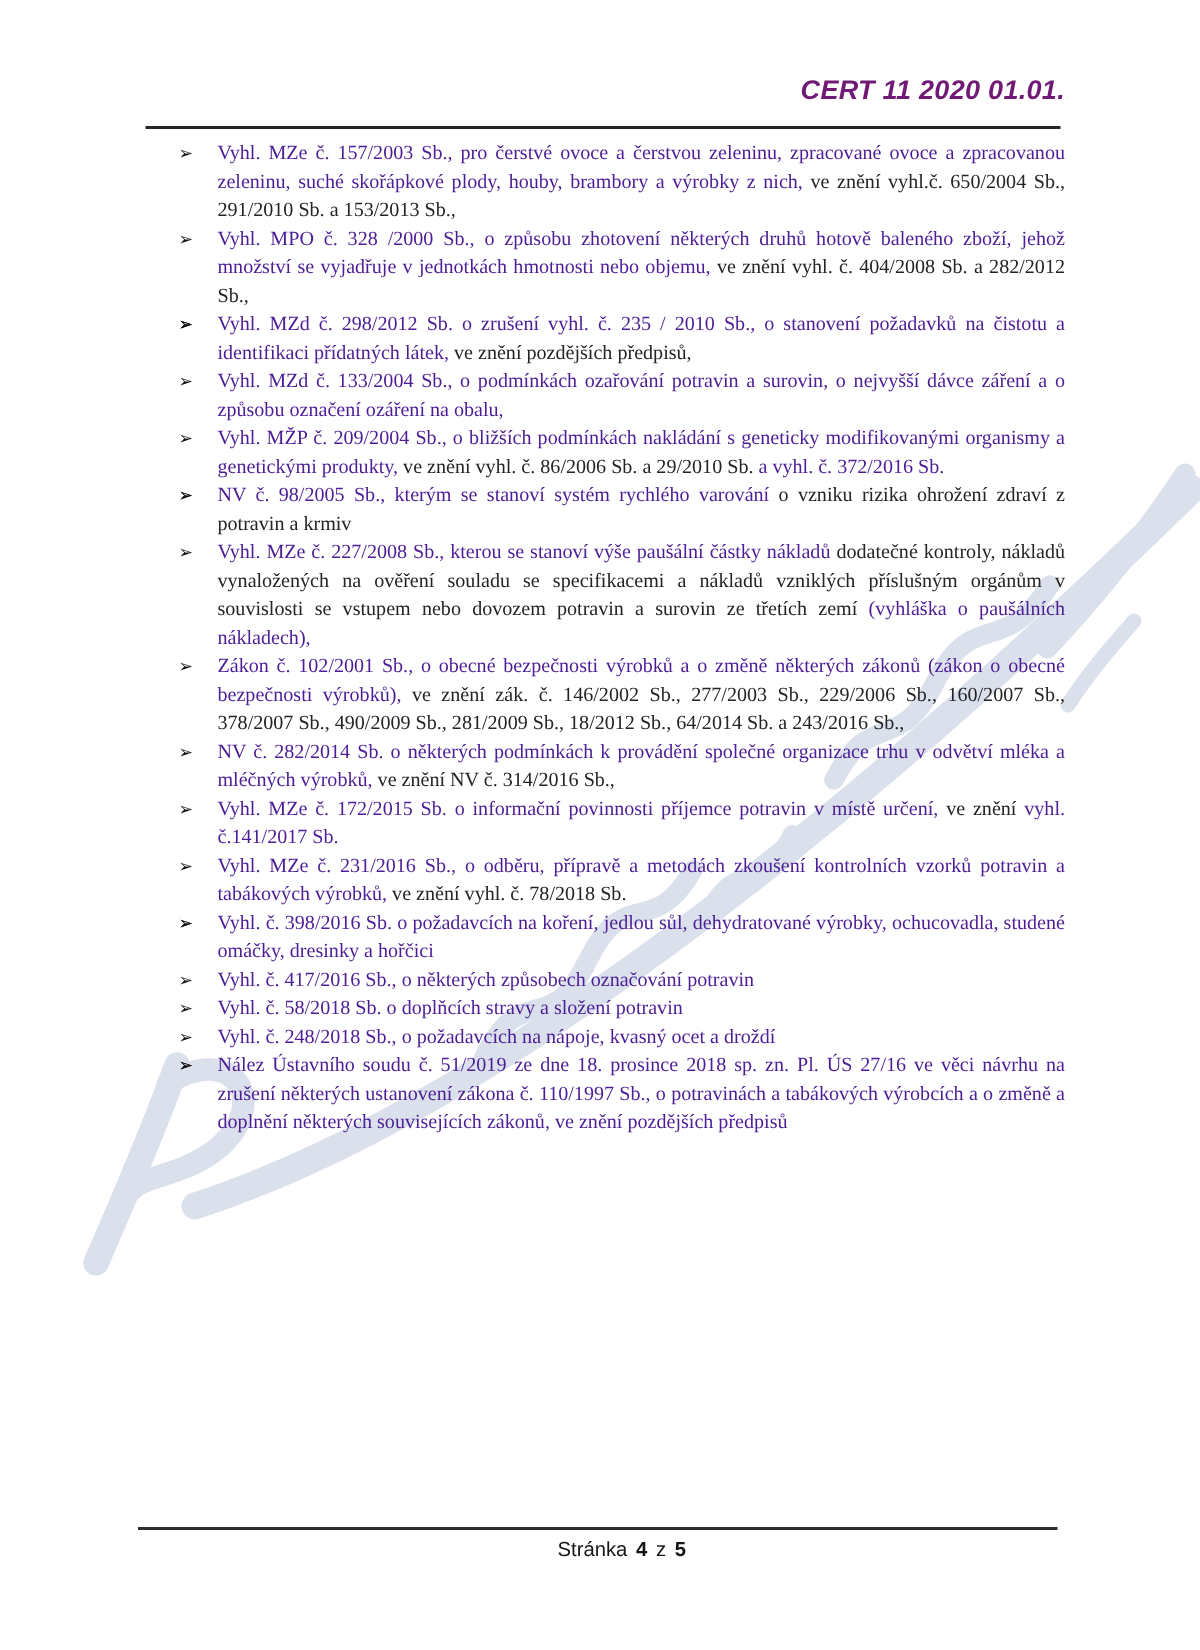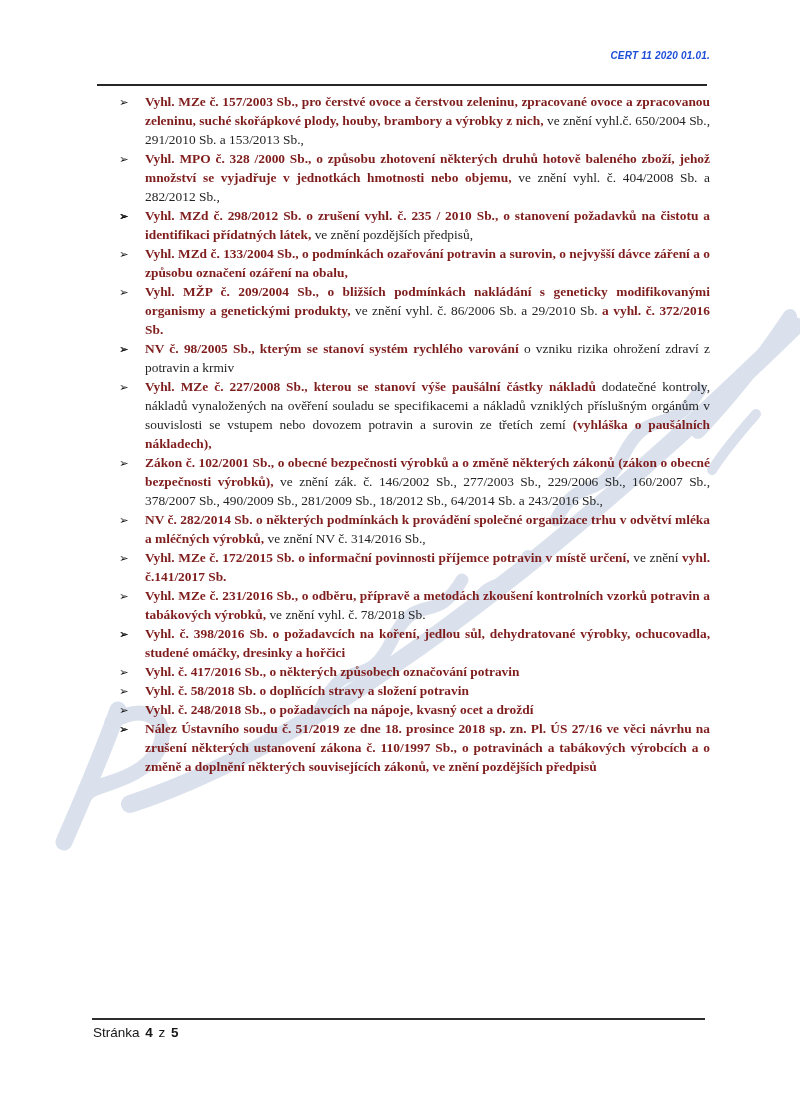--- a/index.html
+++ b/index.html
@@ -23,22 +23,22 @@
   }
   .content { position: relative; z-index: 2; }
 
   .doc-code {
     position: absolute;
     top: 50px;
     right: 90px;
     font-family: "Liberation Sans", sans-serif;
     font-style: italic;
     font-weight: bold;
-    font-size: 10px;
-    color: #1d4ed8;
+    font-size: 18px;
+    color: #701a75;
     letter-spacing: 0.2px;
   }
   .header-rule {
     position: absolute;
     left: 97px;
     top: 84px;
     width: 610px;
     height: 2px;
     background: #262626;
   }
@@ -61,37 +61,38 @@
     color: #1f1f1f;
   }
   .bullet {
     position: absolute;
     left: 1px;
     top: 0.5px;
     font-family: "DejaVu Sans", sans-serif;
     font-size: 11.5px;
     color: #141414;
   }
-  .seg-bold { font-weight: bold; color: #7f1d1d; }
+  .seg-bold { font-weight: normal; color: #4c1d95; }
   .seg-regular { font-weight: normal; color: #242424; }
   .seg-red { font-weight: bold; }
 
   .footer-rule {
     position: absolute;
     left: 92px;
     top: 1018px;
     width: 613px;
     height: 2px;
     background: #2e2e2e;
   }
   .footer {
     position: absolute;
-    left: 92px;
+    left: 108px;
     top: 1025px;
     width: 613px;
+    text-align: center;
     font-family: "Liberation Sans", sans-serif;
     font-size: 13.5px;
     color: #161616;
   }
   .footer .fnum { font-weight: bold; }
   .footer span { padding: 0 1px; }
 </style>
 </head>
 <body>
 

